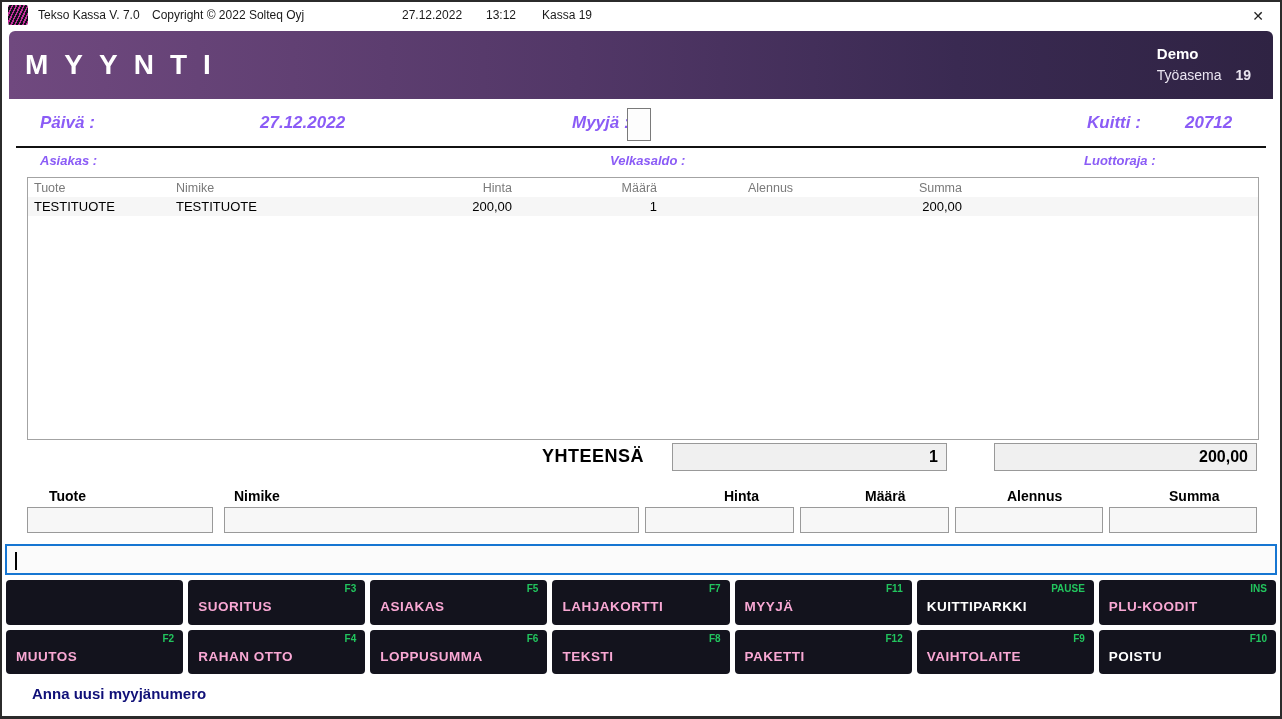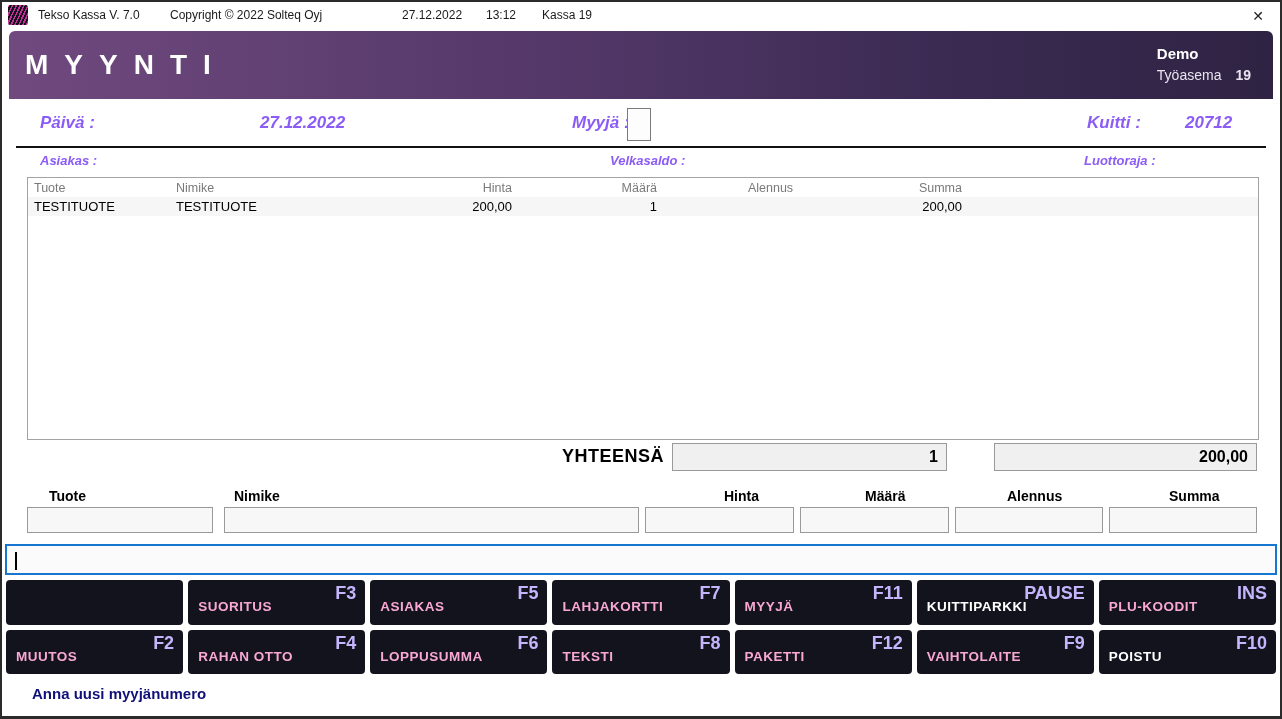--- a/index.html
+++ b/index.html
@@ -63,21 +63,21 @@
     position:absolute; left:25px; top:175px; width:1232px; height:263px;
     border:1px solid #a3a3a3; background:#fff; font-size:12.5px; overflow:hidden;
   }
   .items-row { display:grid; grid-template-columns:142px 188px 160px 145px 215px 90px 1fr; height:19px; align-items:center; }
   .items-head { color:#7a7a7a; }
   .items-data { background:#f6f6f6; color:#000; font-size:13px; }
   .items-row .c { padding:0 6px; white-space:nowrap; overflow:hidden; }
   .c-l { text-align:left; } .c-r { text-align:right; } .c-c { text-align:center; }
 
   
-  .total-label { position:absolute; left:540px; top:444px; width:122px; text-align:right;
+  .total-label { position:absolute; left:540px; top:444px; width:122px; 
                  font-size:18px; font-weight:bold; letter-spacing:.5px; }
   .total-box {
     position:absolute; top:441px; height:28px; background:#f0f0f0;
     border:1px solid #999; font-size:16px; font-weight:bold;
     text-align:right; line-height:26px; padding-right:8px; color:#000;
   }
   .total-qty { left:670px; width:275px; }
   .total-sum { left:992px; width:263px; }
 
   
@@ -99,21 +99,21 @@
   .btn-grid {
     position:absolute; left:4px; right:4px; top:578px;
     display:grid; grid-template-columns:repeat(7,1fr); grid-template-rows:45px 44px;
     gap:5px 5px;
   }
   .fbtn {
     position:relative; background:#13131d; border-radius:4px; cursor:pointer;
     overflow:hidden;
   }
   .fbtn .key {
-    position:absolute; top:3px; right:9px; font-size:18px; font-weight:bold; color:#c4b5fd;text-align:right;
+    position:absolute; top:3px; right:9px; font-size:10px; font-weight:bold; color:#22c55e;text-align:right;
   }
   .fbtn .blabel {
     position:absolute; left:10px; top:19px; font-size:13.5px; font-weight:bold;
     letter-spacing:.5px; color:#f9a8d4; white-space:nowrap;
   }
   .fbtn.active .blabel { color:#ffffff; }
 
   
   .status-msg {
     position:absolute; left:30px; top:683px;
@@ -121,21 +121,21 @@
   }
 </style>
 </head>
 <body>
 
 <div class="window">
 
   <div class="titlebar">
     <div class="app-icon"></div>
     <span class="t-item" style="left:36px">Tekso Kassa V. 7.0</span>
-    <span class="t-item" style="left:168px">Copyright © 2022 Solteq Oyj</span>
+    <span class="t-item" style="left:150px">Copyright © 2022 Solteq Oyj</span>
     <span class="t-item" style="left:400px">27.12.2022</span>
     <span class="t-item" style="left:484px">13:12</span>
     <span class="t-item" style="left:540px">Kassa 19</span>
     <div class="close-btn">✕</div>
   </div>
 
   <div class="header">
     <div class="header-title">MYYNTI</div>
     <div class="header-right">
       <div class="header-mode">Demo</div>

